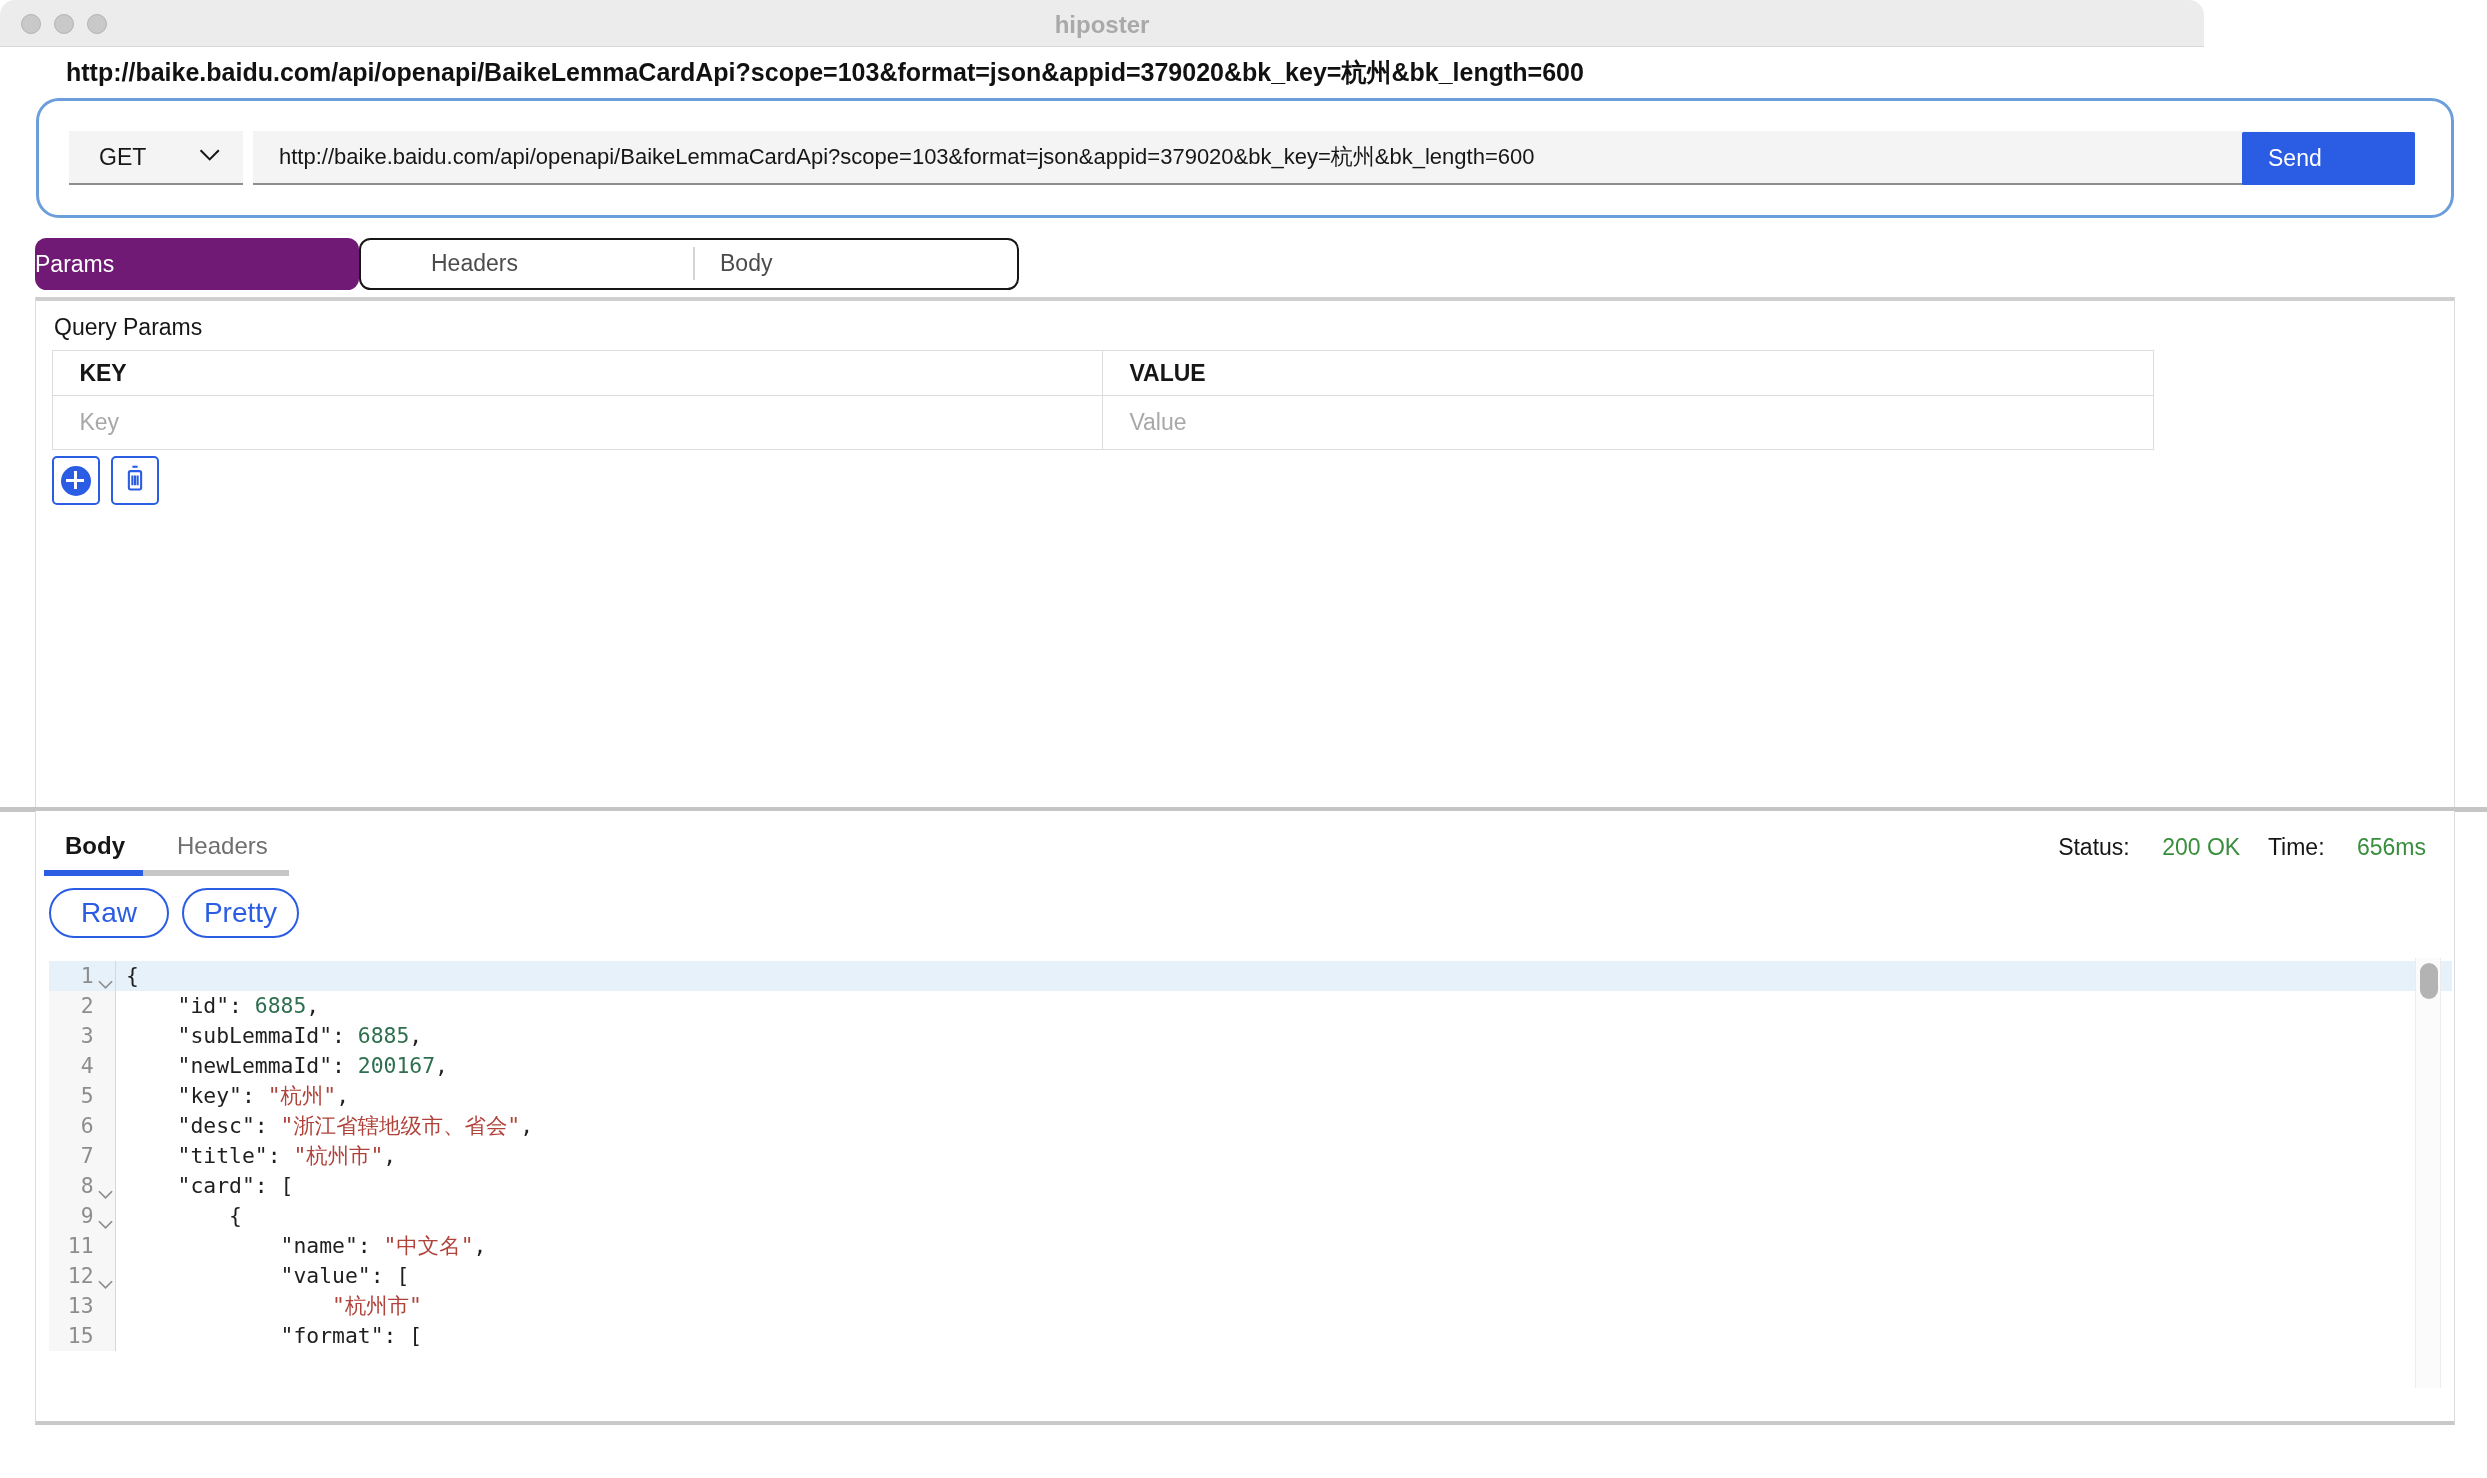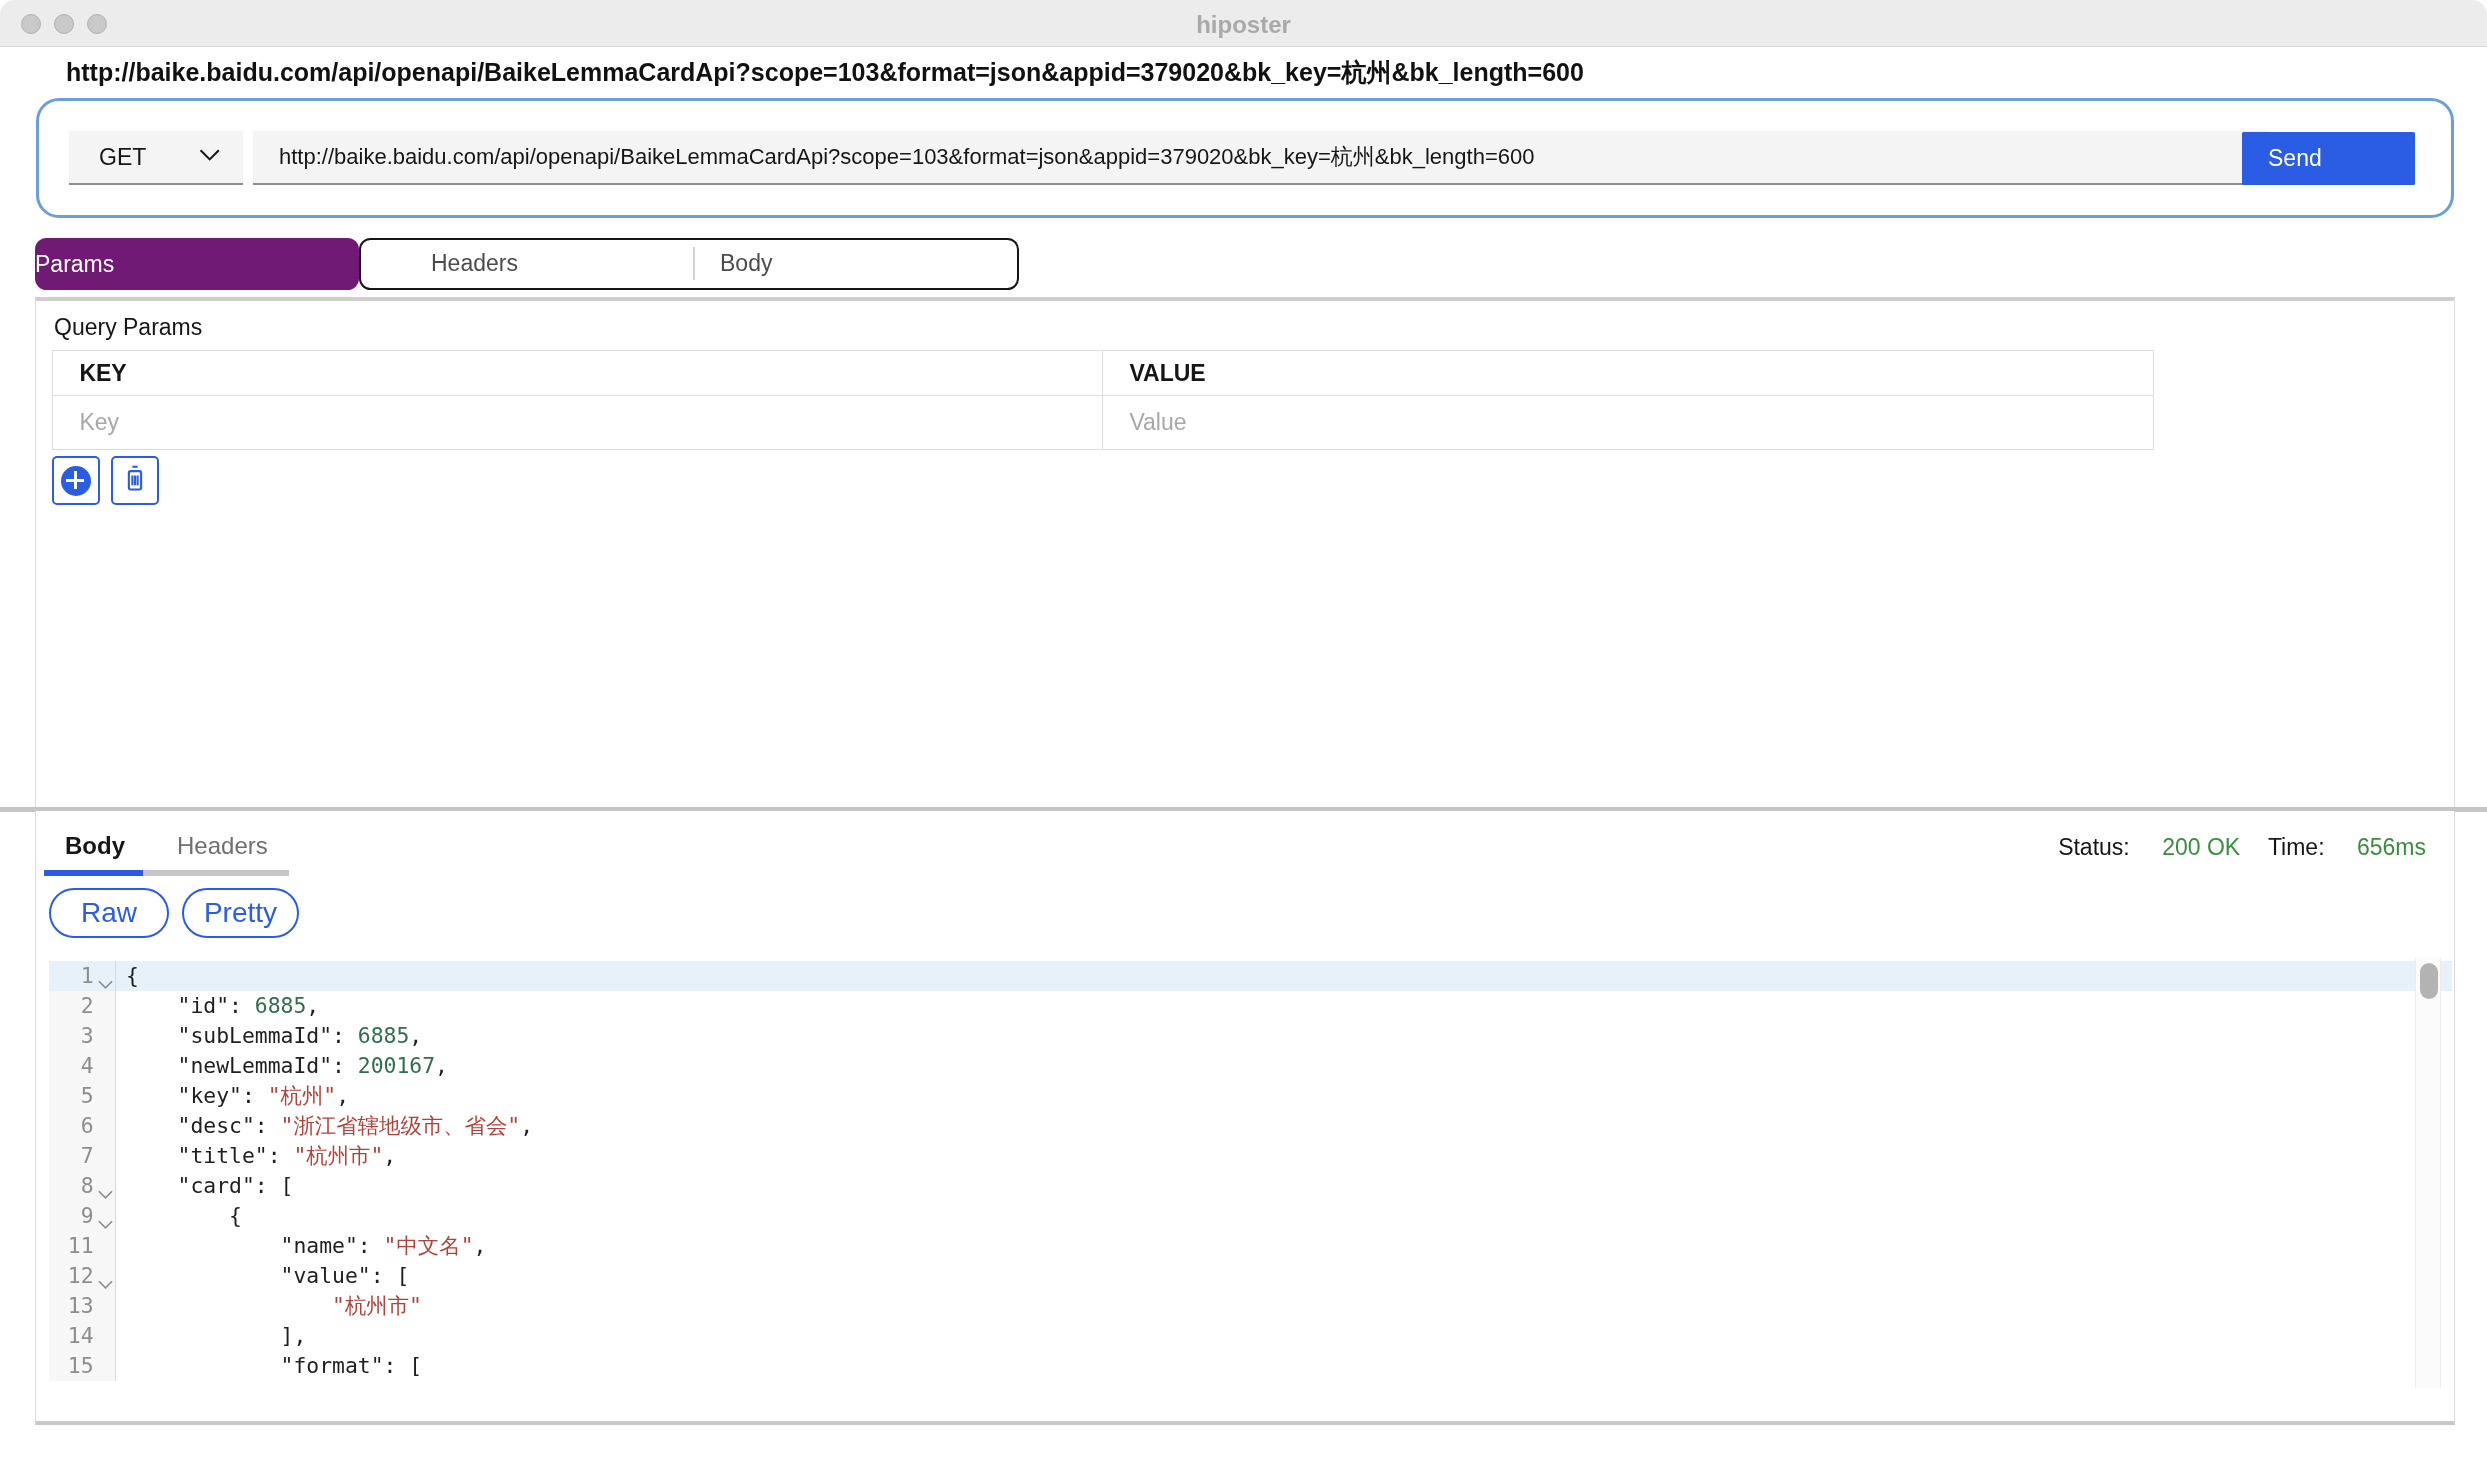--- a/index.html
+++ b/index.html
@@ -2,21 +2,21 @@
 <html style="--accent: #2b5ce4; --request-border: #6b9edb; --status-green: #388e3c; --code-number: #2f6f4f; --code-string: #b0423a;font-size:13px"><head>
 <meta charset="utf-8">
 <style>
   * { box-sizing: border-box; margin: 0; padding: 0; }
   html,body { width:2487px; height:1479px; background:#fff; overflow:hidden;
               font-family:"Liberation Sans", sans-serif; color:#161616; }
 
   .window { position:relative; width:2487px; height:1479px; }
 
   
-  .titlebar { position:absolute; left:0; top:0; width:2487px; height:47px;
+  .titlebar { position:absolute; left:0; top:0; width:2204px; height:47px;
               background:#ececec; border-bottom:1.6px solid #d9d9d9;
               border-radius:15px 15px 0 0; }
   .traffic { position:absolute; top:14px; width:20px; height:20px; border-radius:50%;
              background:#c9c9c9; border:1.2px solid #b2b2b2; }
   .dot1 { left:21.4px; } .dot2 { left:54px; } .dot3 { left:87px; }
   .win-title { position:absolute; left:0; right:0; top:10.7px; text-align:center;
                font-size:24px; font-weight:bold; color:#a9a9a9; }
 
   
   .page { position:absolute; left:0; top:49px; width:2487px; height:1430px; background:#fff; }
@@ -226,21 +226,20 @@
                     <path d="M1 1 L8 8 L15 1" fill="none" stroke="#8d8d8d" stroke-width="1.8"></path>
                   </svg></span></div><div class="code"><span class="c-plain">    "card": [</span></div></div>
             <div class="code-row"><div class="gutter"><span class="lnum">9</span><span class="fold"><svg width="15" height="10" viewBox="0 0 16 10">
                     <path d="M1 1 L8 8 L15 1" fill="none" stroke="#8d8d8d" stroke-width="1.8"></path>
                   </svg></span></div><div class="code"><span class="c-plain">        {</span></div></div>
             <div class="code-row"><div class="gutter"><span class="lnum">11</span></div><div class="code"><span class="c-plain">            "name": </span><span class="c-string">"中文名"</span><span class="c-plain">,</span></div></div>
             <div class="code-row"><div class="gutter"><span class="lnum">12</span><span class="fold"><svg width="15" height="10" viewBox="0 0 16 10">
                     <path d="M1 1 L8 8 L15 1" fill="none" stroke="#8d8d8d" stroke-width="1.8"></path>
                   </svg></span></div><div class="code"><span class="c-plain">            "value": [</span></div></div>
             <div class="code-row"><div class="gutter"><span class="lnum">13</span></div><div class="code"><span class="c-plain">                </span><span class="c-string">"杭州市"</span></div></div>
-            <div class="code-row"><div class="gutter"><span class="lnum">14</span></div><div class="code"><span class="c-plain">            ],</span></div></div>
             <div class="code-row"><div class="gutter"><span class="lnum">15</span></div><div class="code"><span class="c-plain">            "format": [</span></div></div>
           </div>
         <div class="vscrollbar">
           <div class="vthumb"></div>
         </div>
       </div>
 
     </div>
   </div>
 </div>

